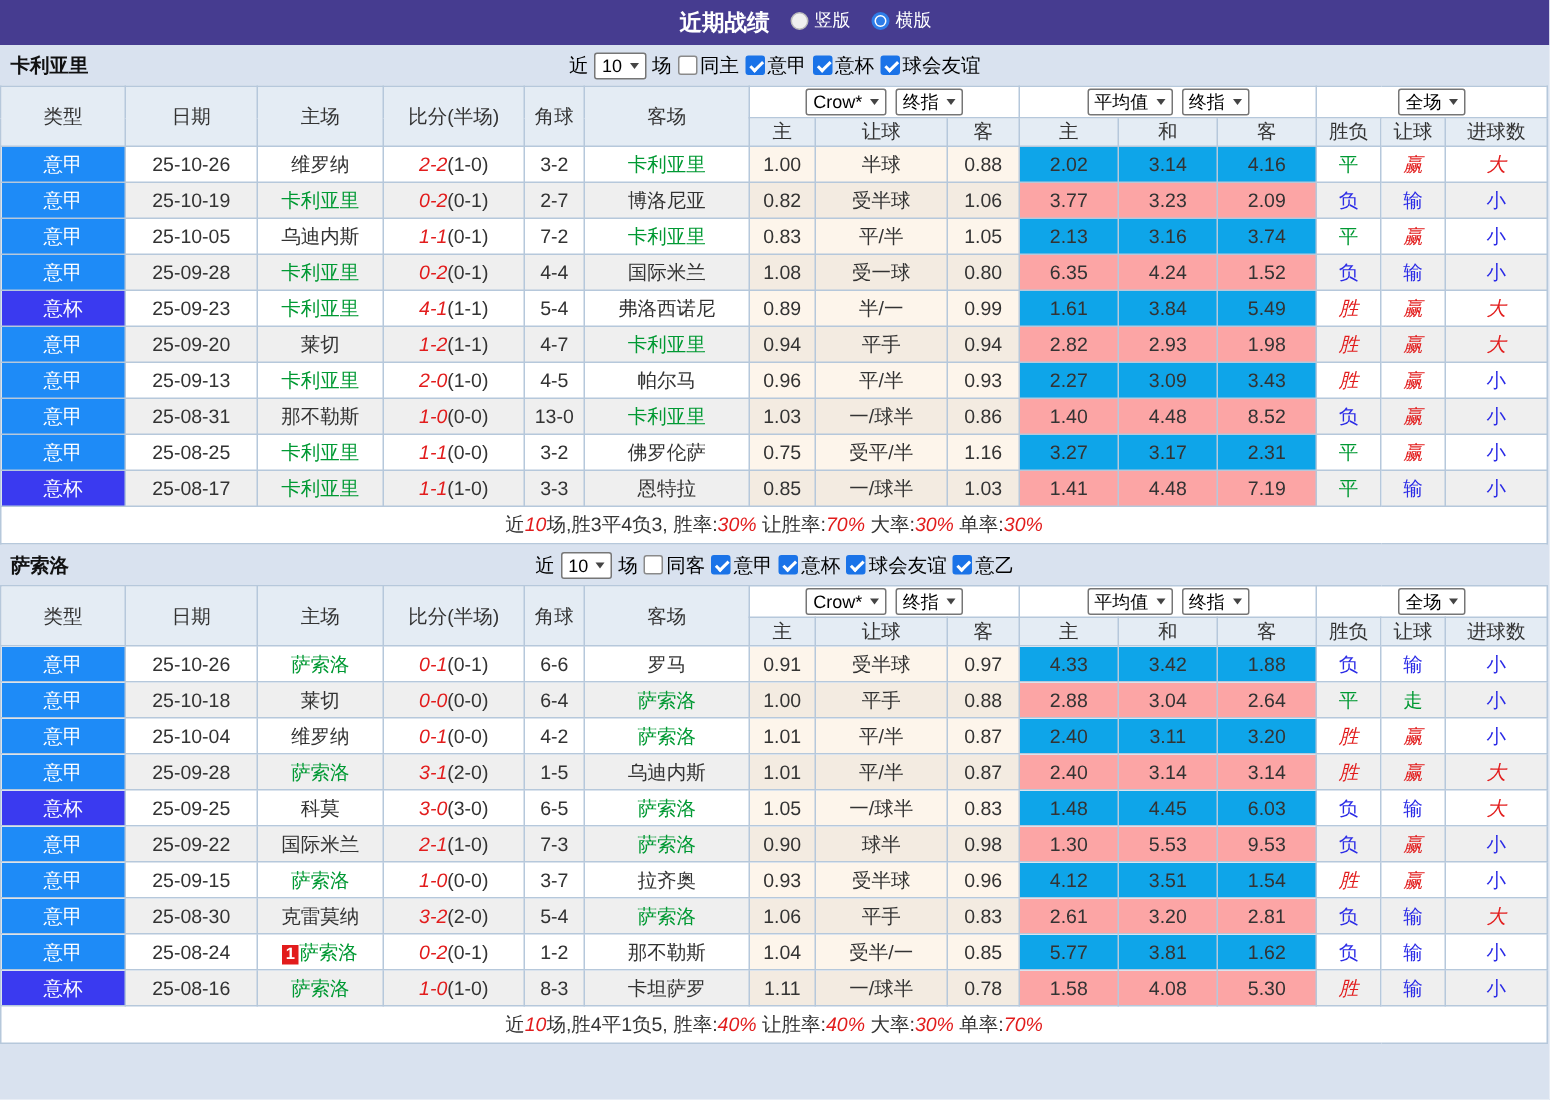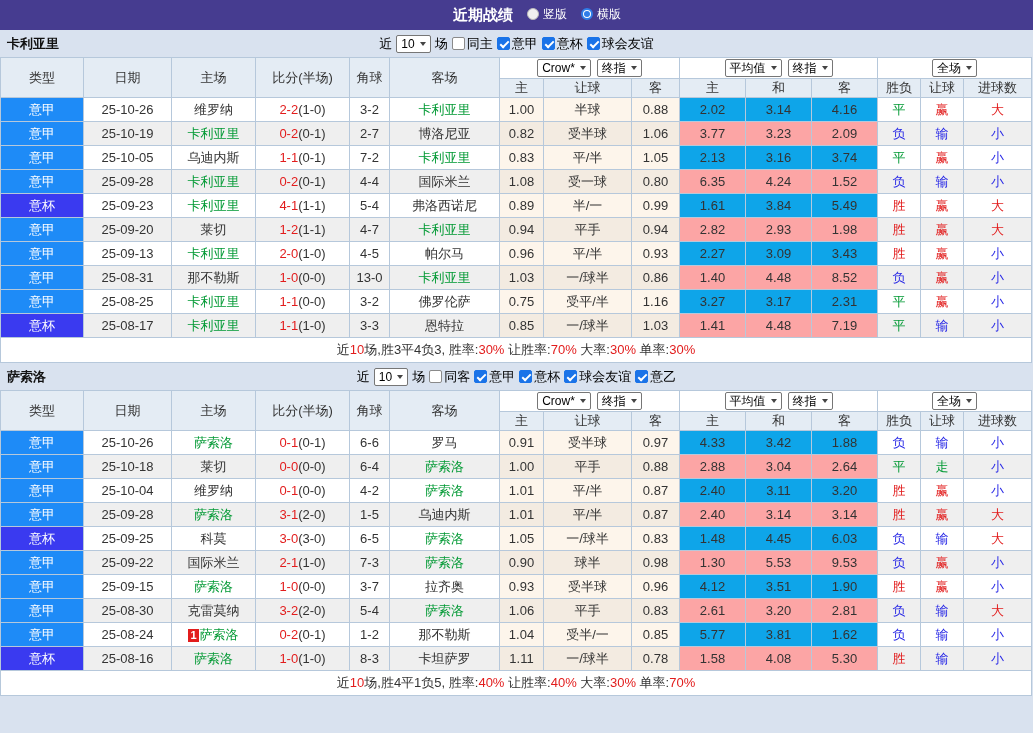--- a/index.html
+++ b/index.html
@@ -41,21 +41,21 @@
   tbody td { height: 24px; }
   tr.odd td { background: #FFFFFF; }
   tr.even td { background: #EFEFEF; }
   tr.odd td.crow { background: #FDF5EB; }
   tr.even td.crow { background: #F3EBE1; }
   tr.odd td.avg { background: #0ea5e9; }
   tr.even td.avg { background: #fca5a5; }
   td.type { color: #fff; }
   td.type.t-league { background: #1E8BF7; }
   td.type.t-cup { background: #3A3AF0; }
-  .c-r { color: #E21C1C; }
+  .c-r { color: #E21C1C; font-style: italic; }
   .c-g { color: #009933; }
   .c-b { color: #2A2AE6; }
   .c-k { color: #333; }
   .team-focal { color: #009933; }
   .score-half { color: #333; }
   .red-badge { display: inline-block; background: #E21C1C; color: #fff; font-size: 11px; line-height: 13px; padding: 0 2px; margin-right: 1px; font-weight: bold; }
   tr.footer td { height: 25px; background: #fff; font-size: 13px; margin-left: 24px; }
 </style>
 </head>
 <body>
@@ -528,21 +528,21 @@
             <td>25-09-15</td>
             <td><span class="team-focal">萨索洛</span></td>
             <td><span class="c-r">1-0</span><span class="score-half">(0-0)</span></td>
             <td>3-7</td>
             <td><span>拉齐奥</span></td>
             <td class="crow">0.93</td>
             <td class="crow">受半球</td>
             <td class="crow">0.96</td>
             <td class="avg">4.12</td>
             <td class="avg">3.51</td>
-            <td class="avg">1.90</td>
+            <td class="avg">1.54</td>
             <td class="c-r">胜</td>
             <td class="c-r">赢</td>
             <td class="c-b">小</td>
           </tr>
           <tr class="even">
             <td class="type t-league">意甲</td>
             <td>25-08-30</td>
             <td><span>克雷莫纳</span></td>
             <td><span class="c-r">3-2</span><span class="score-half">(2-0)</span></td>
             <td>5-4</td>

